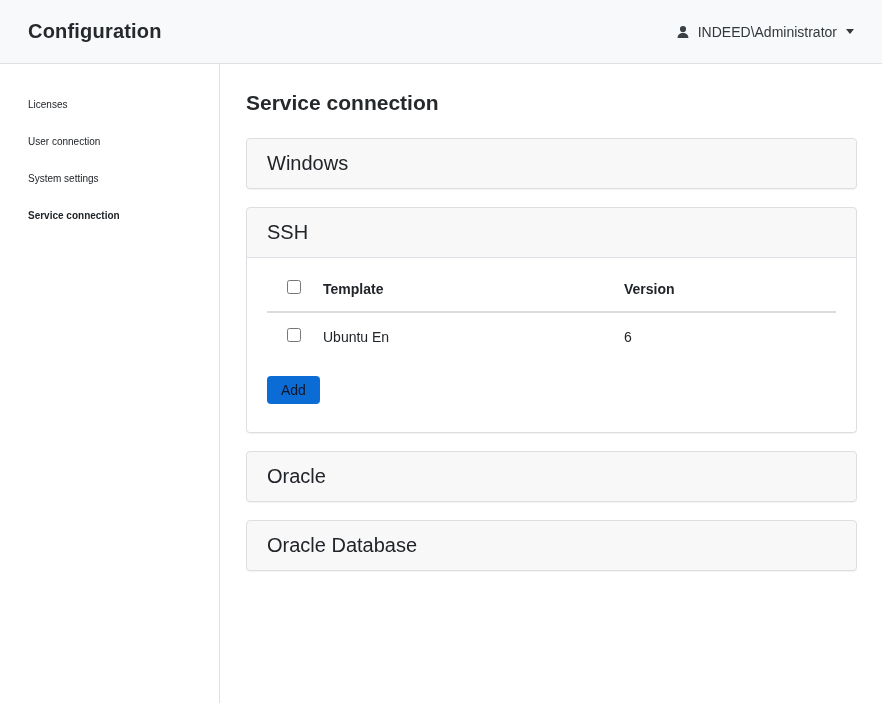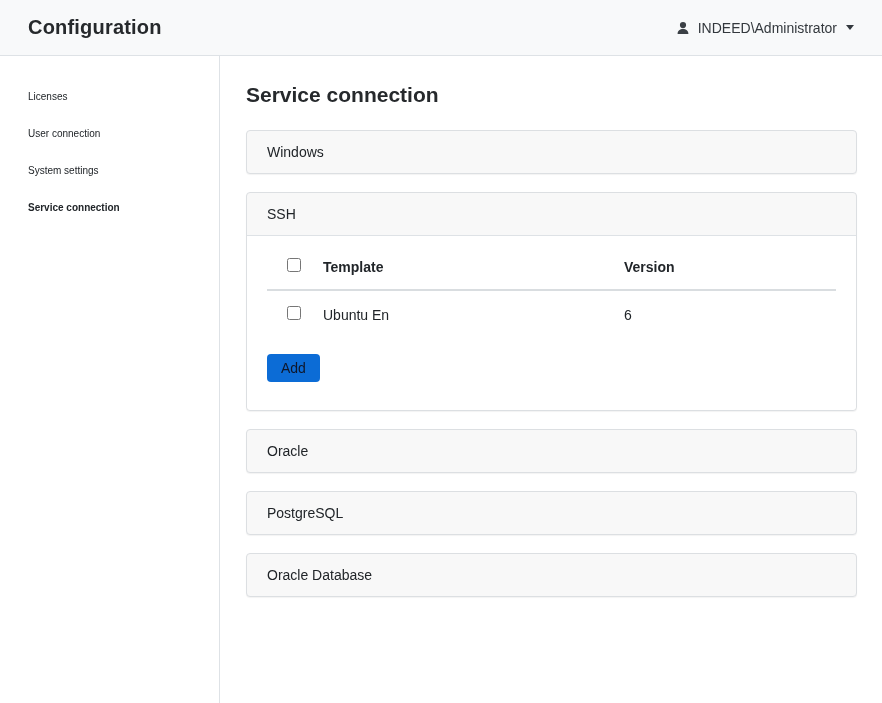--- a/index.html
+++ b/index.html
@@ -5,21 +5,21 @@
   * { box-sizing: border-box; margin: 0; padding: 0; }
   html, body {
     width: 882px; height: 703px;
     font-family: "Liberation Sans", "DejaVu Sans", sans-serif;
     background: #ffffff;
     color: #212529;
     overflow: hidden;
   }
   
   .app-header {
-    height: 56px;
+    height: 64px;
     background: #f8f9fa;
     border-bottom: 1px solid #dee2e6;
     display: flex;
     align-items: center;
     padding: 0 28px;
   }
   .page-title {
     font-size: 20px;
     font-weight: 700;
     color: #26292c;
@@ -76,21 +76,21 @@
   .panel {
     max-width: 611px;
     border: 1px solid #dcdfe2;
     border-radius: 4px;
     background: #f8f8f8;
     margin-bottom: 18px;
     box-shadow: 0 1px 1px rgba(0,0,0,0.05);
   }
   .panel-header {
     padding: 13px 20px;
-    font-size: 14px;
+    font-size: 20px;
     color: #212529;
     cursor: pointer;
   }
   .panel.expanded .panel-header { border-bottom: 1px solid #dee2e6; }
   .panel-body {
     background: #ffffff;
     border-radius: 0 0 4px 4px;
     padding: 8px 20px 28px 20px;
   }
   
@@ -180,21 +180,18 @@
         </table>
         <button class="btn-primary">Add</button>
       </div>
     </section>
 
 
     <section class="panel">
       <div class="panel-header">Oracle</div>
     </section>
 
-    <section class="panel">
-      <div class="panel-header">PostgreSQL</div>
-    </section>
 
     <section class="panel">
       <div class="panel-header">Oracle Database</div>
     </section>
   </main>
 </div>
 
 </body></html>

